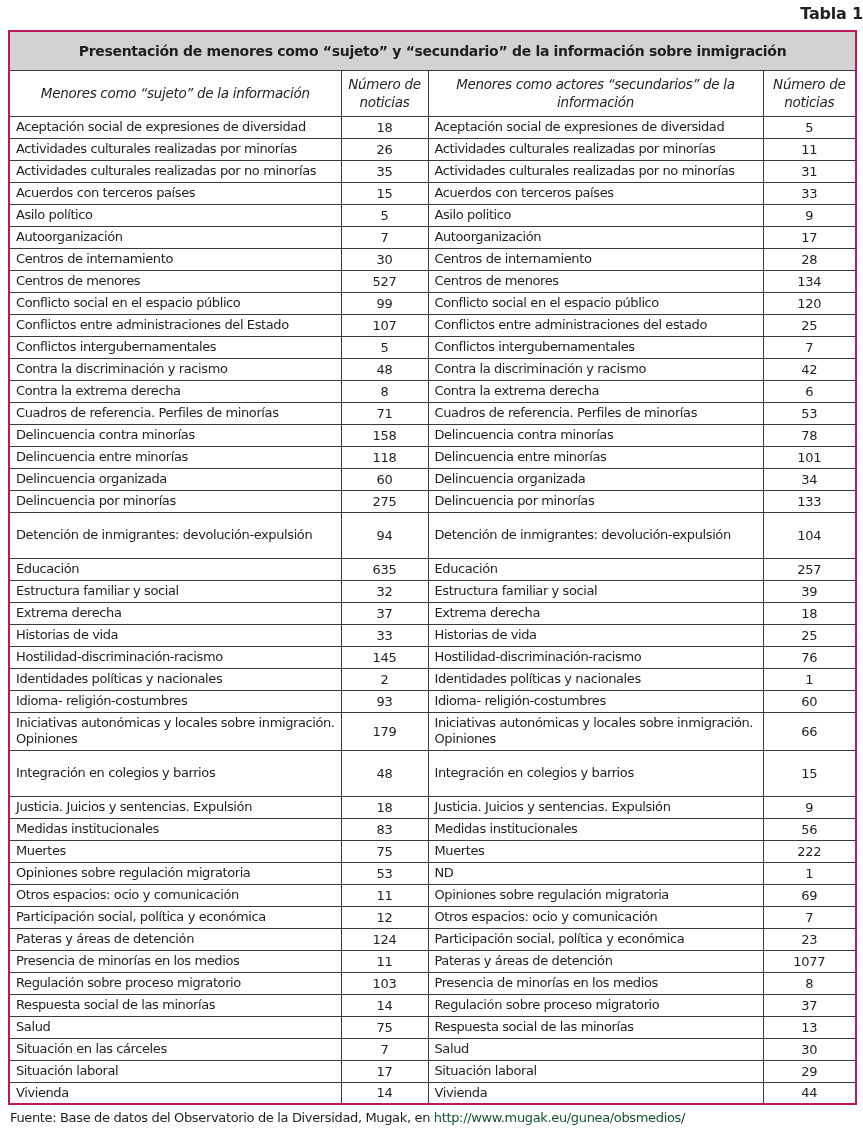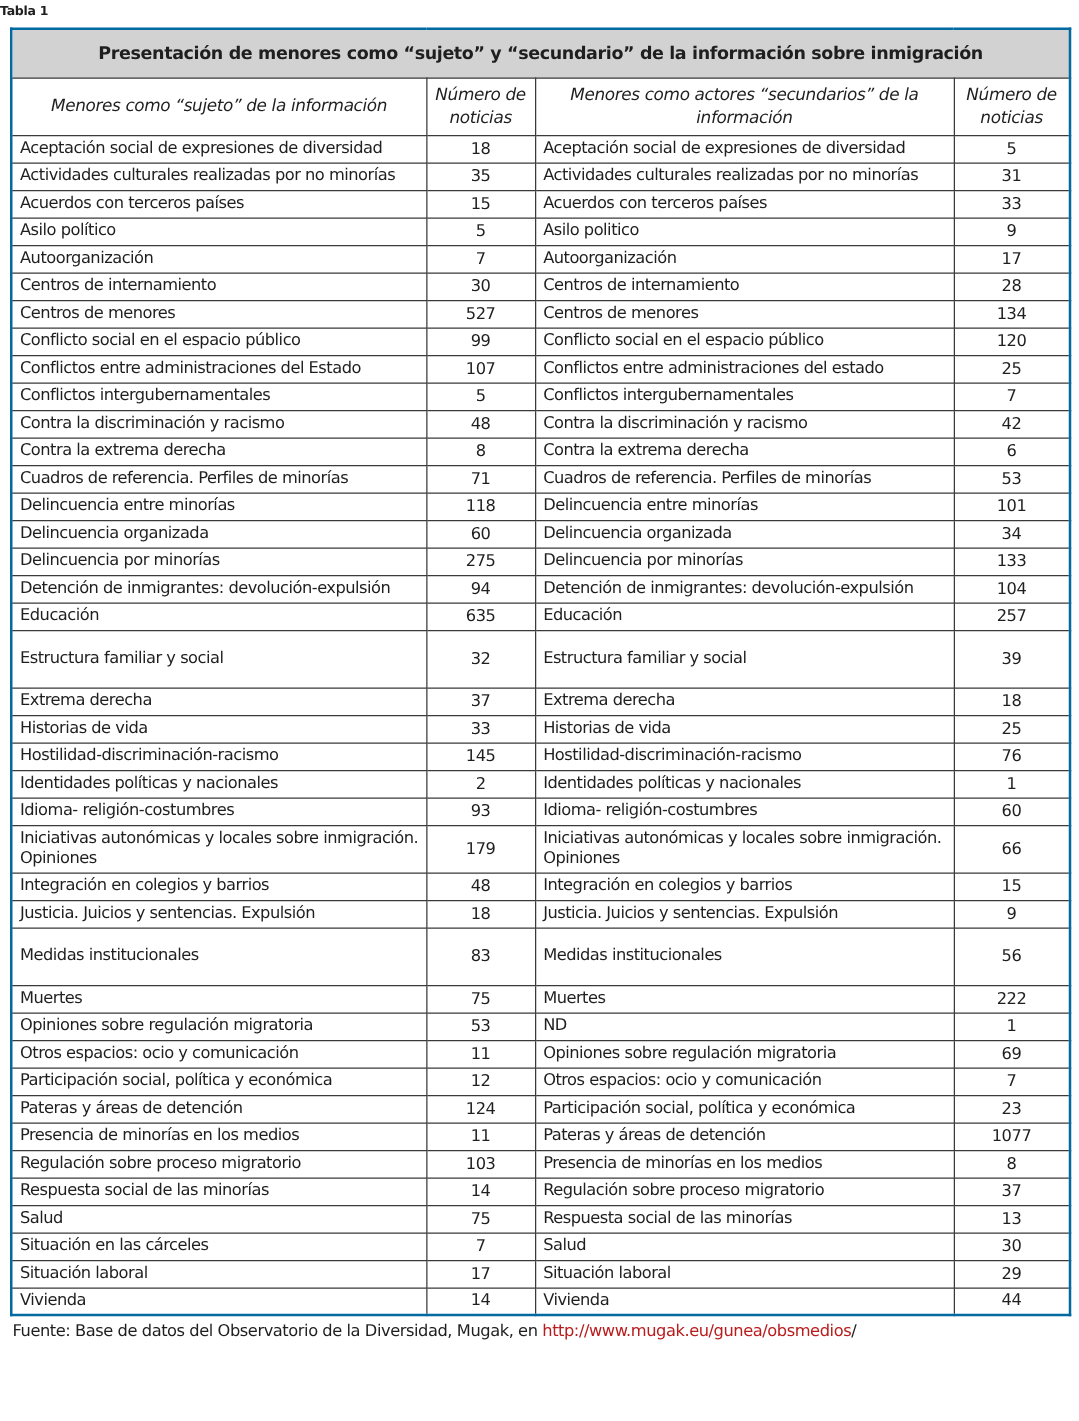--- a/index.html
+++ b/index.html
@@ -11,32 +11,32 @@
     color: #1f1f1f;
   }
   .page {
     width: 863px;
     height: 1137px;
     box-sizing: border-box;
     padding-top: 4px;
     overflow: hidden;
   }
   .page-title {
-    text-align: left;
-    font-size: 10px;
+    text-align: right;
+    font-size: 16px;
     font-weight: bold;
     letter-spacing: -0.2px;
     margin: 0 0 7px 0;
   }
   table.main {
     border-collapse: collapse;
     table-layout: fixed;
     margin-left: 8px;
     width: 847px;
-    border: 2px solid #0369a1;
+    border: 2px solid #be185d;
   }
   table.main col.c-topic-l  { width: 332px; }
   table.main col.c-num-l    { width: 87px; }
   table.main col.c-topic-r  { width: 335px; }
   table.main col.c-num-r    { width: 93px; }
   table.main th, table.main td {
     border: 1px solid #3a3a3a;
     overflow: hidden;
   }
   th.title-cell {
@@ -76,21 +76,21 @@
   }
   tbody tr { height: 22px; }
   tbody tr:nth-child(19) { height: 46px; margin-left: 20px; }
   tbody tr:nth-child(28) { height: 46px; }
   .footer-note {
     margin: 5px 0 0 10px;
     font-size: 13px;
     letter-spacing: -0.35px;
   }
   .footer-note a {
-    color: #b91c1c;
+    color: #14532d;
     text-decoration: none;
   }
 </style>
 </head>
 <body>
 
 <div class="page">
 
   <div class="page-title">Tabla 1</div>
 
@@ -113,20 +113,26 @@
       </tr>
     </thead>
     <tbody id="table-body">
         <tr>
           <td class="topic">Aceptación social de expresiones de diversidad</td>
           <td class="num">18</td>
           <td class="topic">Aceptación social de expresiones de diversidad</td>
           <td class="num">5</td>
         </tr>
         <tr>
+          <td class="topic">Actividades culturales realizadas por minorías</td>
+          <td class="num">26</td>
+          <td class="topic">Actividades culturales realizadas por minorías</td>
+          <td class="num">11</td>
+        </tr>
+        <tr>
           <td class="topic">Actividades culturales realizadas por no minorías</td>
           <td class="num">35</td>
           <td class="topic">Actividades culturales realizadas por no minorías</td>
           <td class="num">31</td>
         </tr>
         <tr>
           <td class="topic">Acuerdos con terceros países</td>
           <td class="num">15</td>
           <td class="topic">Acuerdos con terceros países</td>
           <td class="num">33</td>
@@ -185,20 +191,26 @@
           <td class="topic">Contra la extrema derecha</td>
           <td class="num">6</td>
         </tr>
         <tr>
           <td class="topic">Cuadros de referencia. Perfiles de minorías</td>
           <td class="num">71</td>
           <td class="topic">Cuadros de referencia. Perfiles de minorías</td>
           <td class="num">53</td>
         </tr>
         <tr>
+          <td class="topic">Delincuencia contra minorías</td>
+          <td class="num">158</td>
+          <td class="topic">Delincuencia contra minorías</td>
+          <td class="num">78</td>
+        </tr>
+        <tr>
           <td class="topic">Delincuencia entre minorías</td>
           <td class="num">118</td>
           <td class="topic">Delincuencia entre minorías</td>
           <td class="num">101</td>
         </tr>
         <tr>
           <td class="topic">Delincuencia organizada</td>
           <td class="num">60</td>
           <td class="topic">Delincuencia organizada</td>
           <td class="num">34</td>

